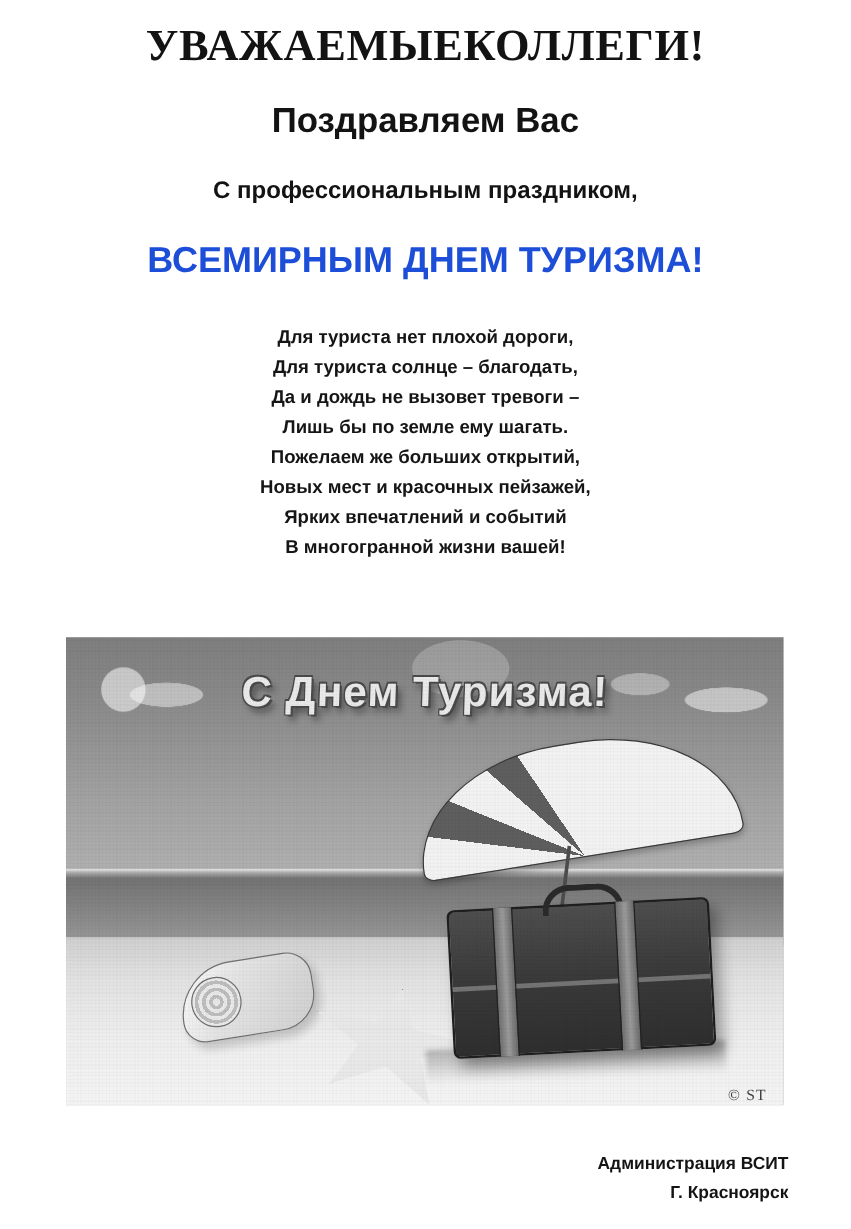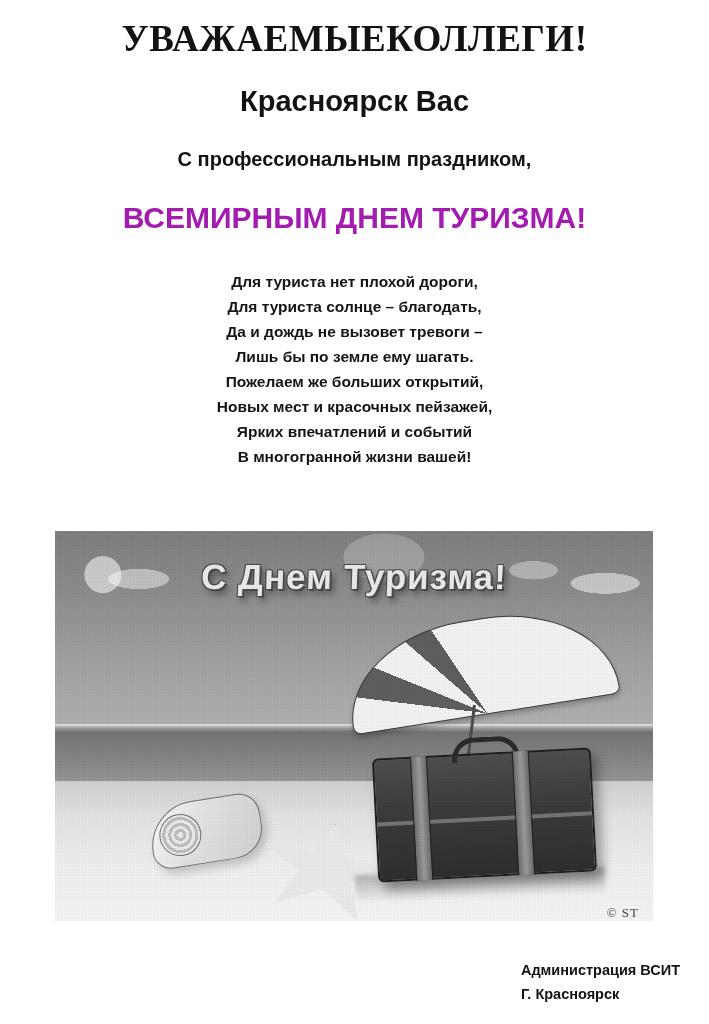--- a/index.html
+++ b/index.html
@@ -48,21 +48,21 @@
     font-weight: bold;
     font-size: 20px;
     margin: 30px 0 0 0;
     color: #131313;
   }
   .h-fourth {
     font-family: "Liberation Sans", sans-serif;
     font-weight: bold;
     font-size: 30px;
     margin: 30px 0 0 0;
-    color: #a21caf;
+    color: #1d4ed8;
   }
 
   
   .poem {
     margin: 34px auto 0 auto;
     text-align: center;
     width: 420px;
   }
   .poem-line {
     font-family: "Liberation Sans", sans-serif;
@@ -288,40 +288,41 @@
     width: 250px;
     height: 28px;
     background: linear-gradient(180deg, rgba(80,80,80,0.38), rgba(255,255,255,0));
     filter: blur(2px);
     transform: rotate(-2deg);
   }
 
   
   .signature {
     position: absolute;
-    right: 29px;
+    right: 52px;
     bottom: 18px;
+    text-align: right;
   }
   .sig-line {
     font-family: "Liberation Sans", sans-serif;
     font-weight: bold;
     font-size: 14.5px;
     line-height: 24px;
     color: #141414;
     white-space: nowrap;
   }
 </style>
 </head>
 <body>
 
 <div class="page">
 
   <div class="heading-block">
     <div class="h-main">УВАЖАЕМЫЕКОЛЛЕГИ!</div>
-    <div class="h-second">Красноярск Вас</div>
+    <div class="h-second">Поздравляем Вас</div>
     <div class="h-third">С профессиональным праздником,</div>
     <div class="h-fourth">ВСЕМИРНЫМ ДНЕМ ТУРИЗМА!</div>
   </div>
 
   <div class="poem">
     <div class="poem-line">Для туриста нет плохой дороги,</div>
     <div class="poem-line">Для туриста солнце – благодать,</div>
     <div class="poem-line">Да и дождь не вызовет тревоги –</div>
     <div class="poem-line">Лишь бы по земле ему шагать.</div>
     <div class="poem-line">Пожелаем же больших открытий,</div>

